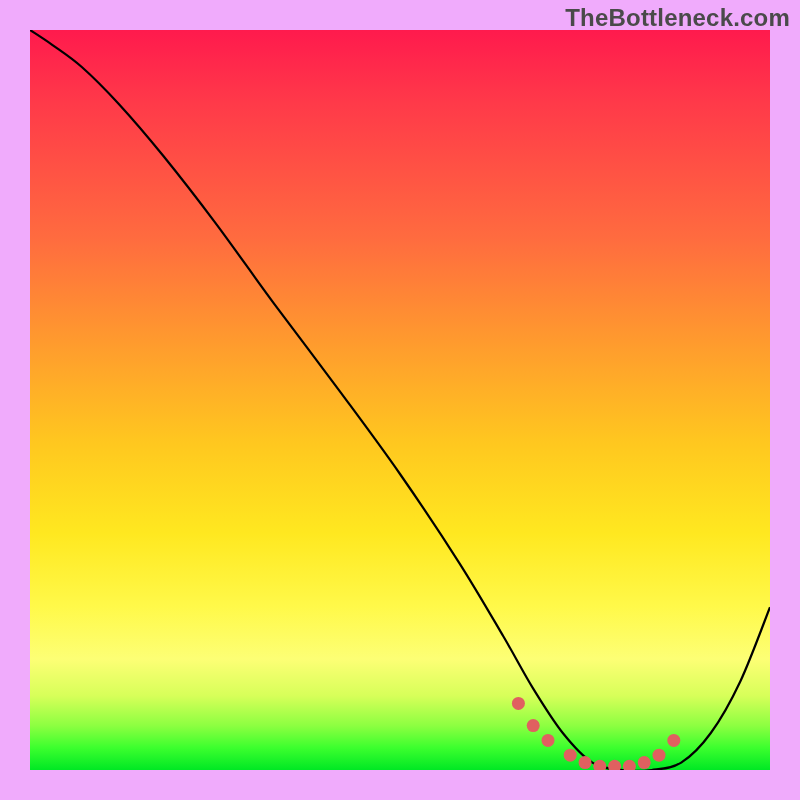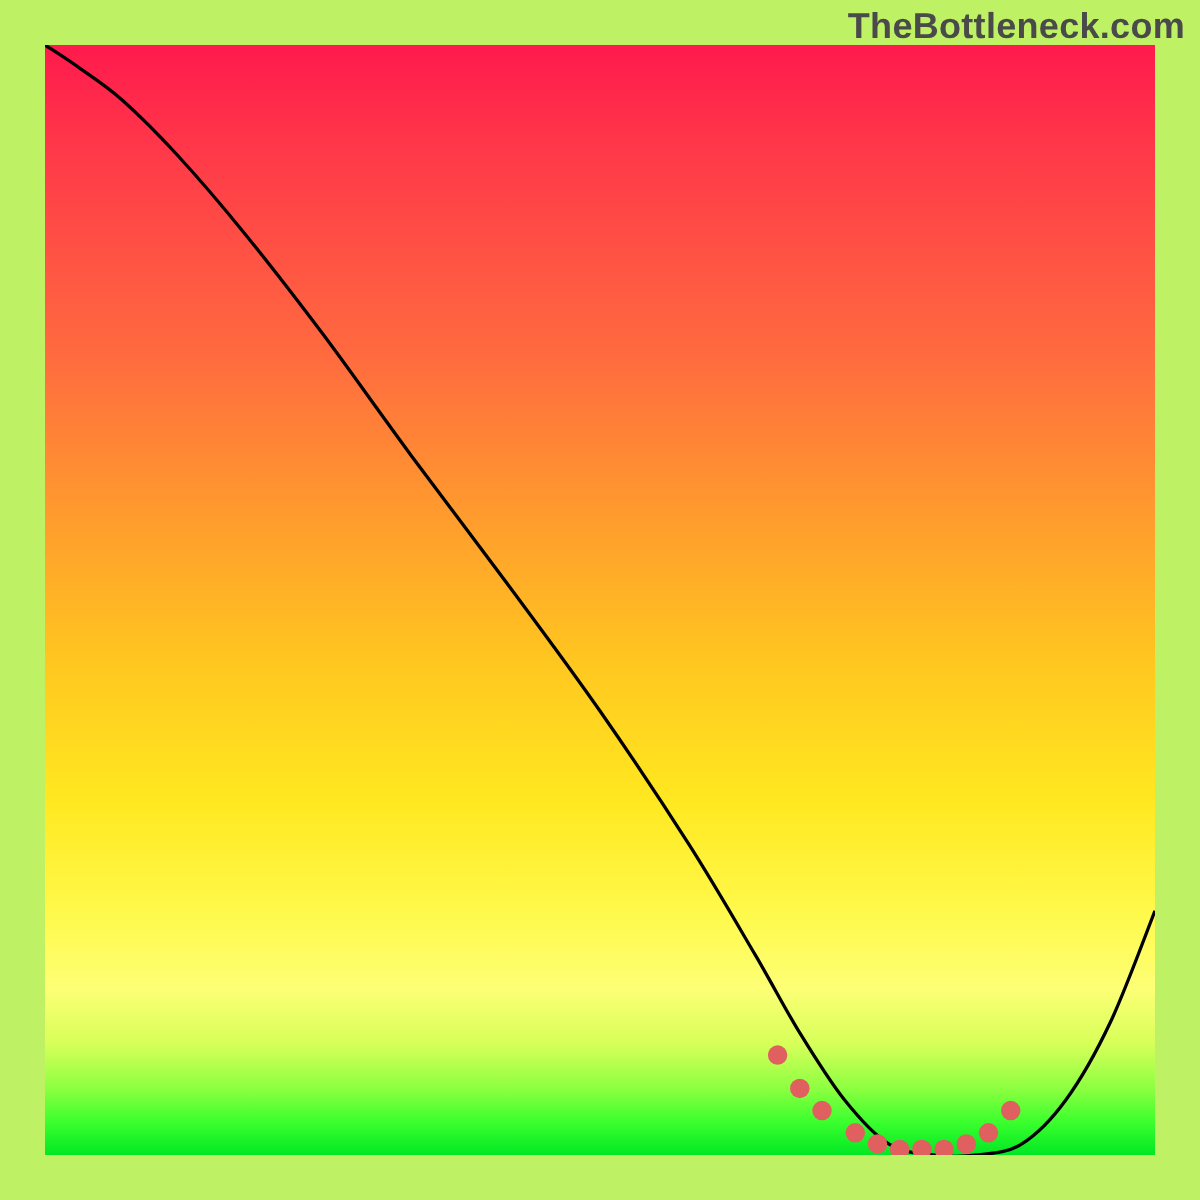--- a/index.html
+++ b/index.html
@@ -8,21 +8,21 @@
     width: 800px;
     height: 800px;
     background: #000;
     overflow: hidden;
     font-family: Arial, Helvetica, sans-serif;
   }
   .frame {
     position: relative;
     width: 800px;
     height: 800px;
-    background: #bef264;
+    background: #f0abfc;
   }
   .watermark {
     position: absolute;
     top: 4px;
     right: 10px;
     color: #4a4a4a;
     font-size: 24px;
     font-weight: bold;
     z-index: 10;
     letter-spacing: 0.2px;

